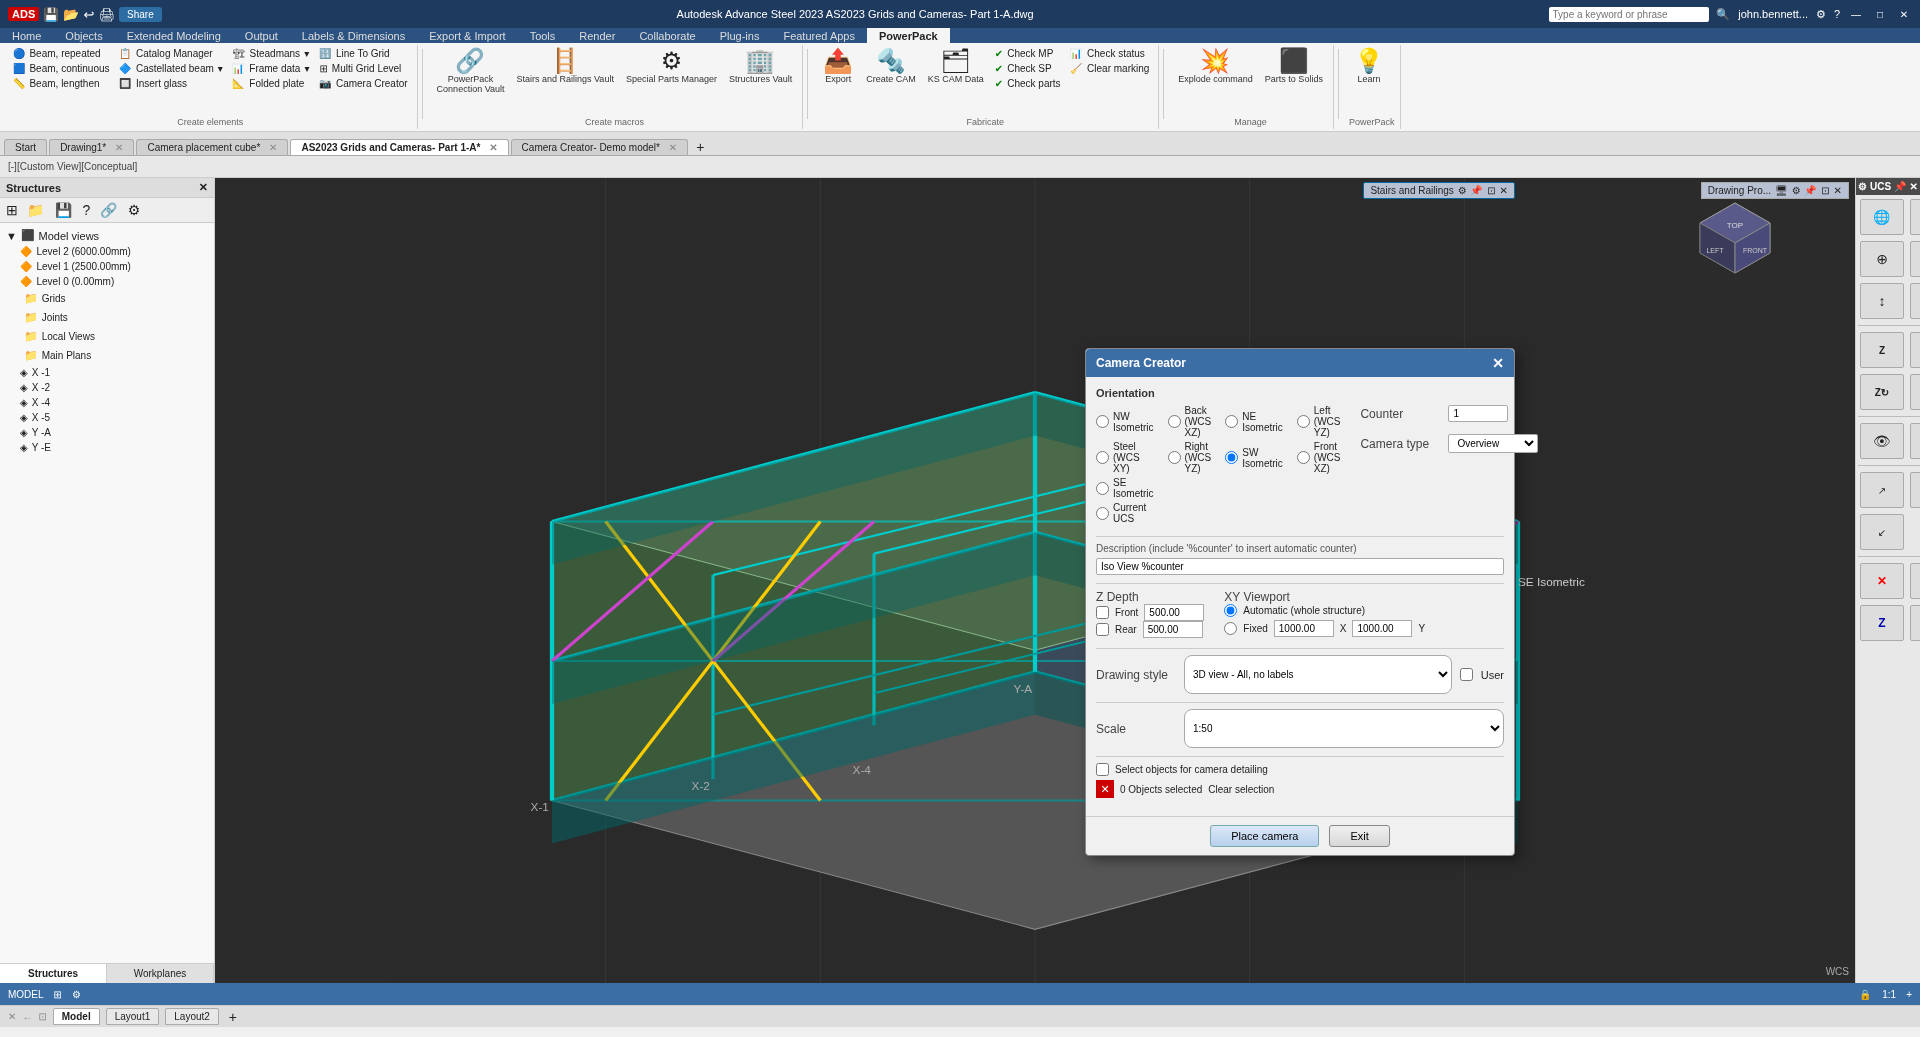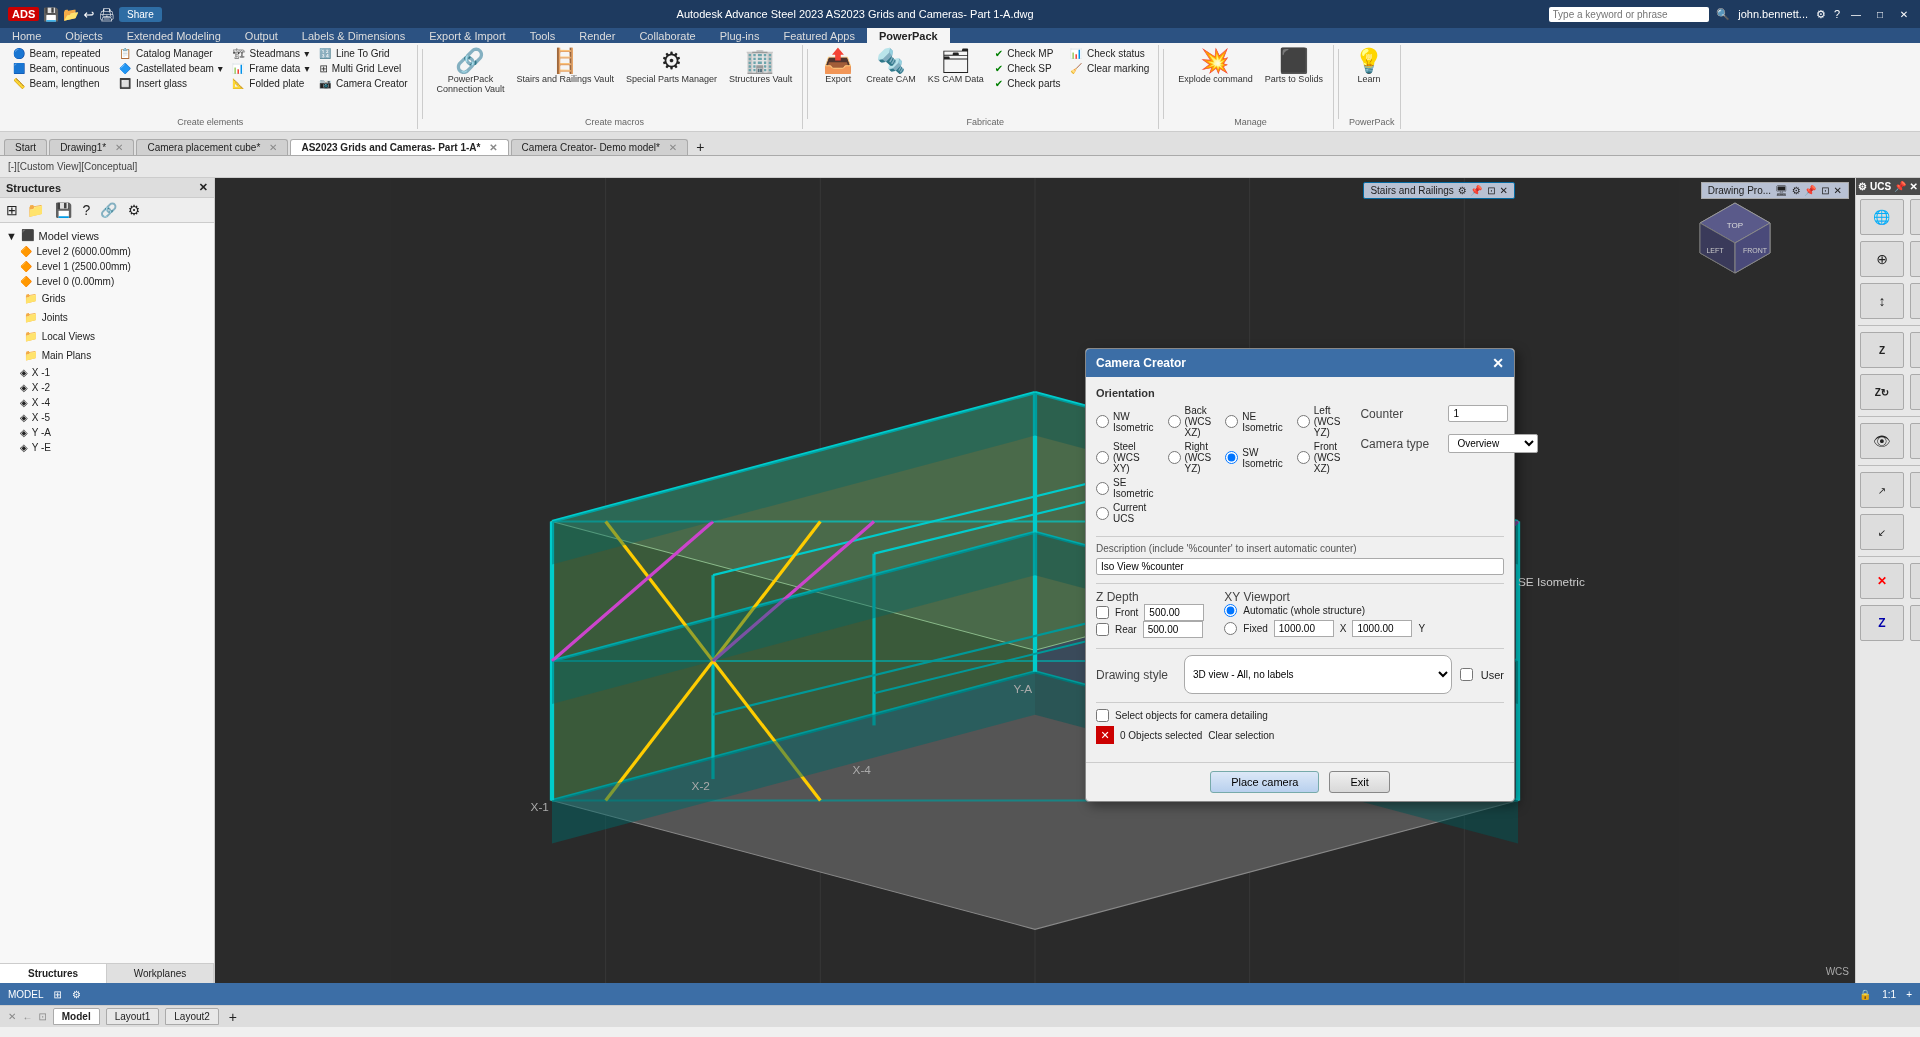--- a/index.html
+++ b/index.html
@@ -929,20 +929,28 @@
           <div class="dialog-row">
             <span class="dialog-label">Drawing style</span>
             <select class="select-style">
               <option>3D view - All, no labels</option>
             </select>
             <input type="checkbox" style="">
             <span>User</span>
           </div>
         </div>
 
+        <div class="dialog-section">
+          <div class="dialog-row">
+            <span class="dialog-label">Scale</span>
+            <select class="select-style">
+              <option>1:50</option>
+            </select>
+          </div>
+        </div>
 
         <div class="dialog-section">
           <div class="objects-row">
             <input type="checkbox" style="">
             <span>Select objects for camera detailing</span>
           </div>
           <div class="objects-row">
             <button class="x-btn">✕</button>
             <span>0 Objects selected</span>
             <span>Clear selection</span>

